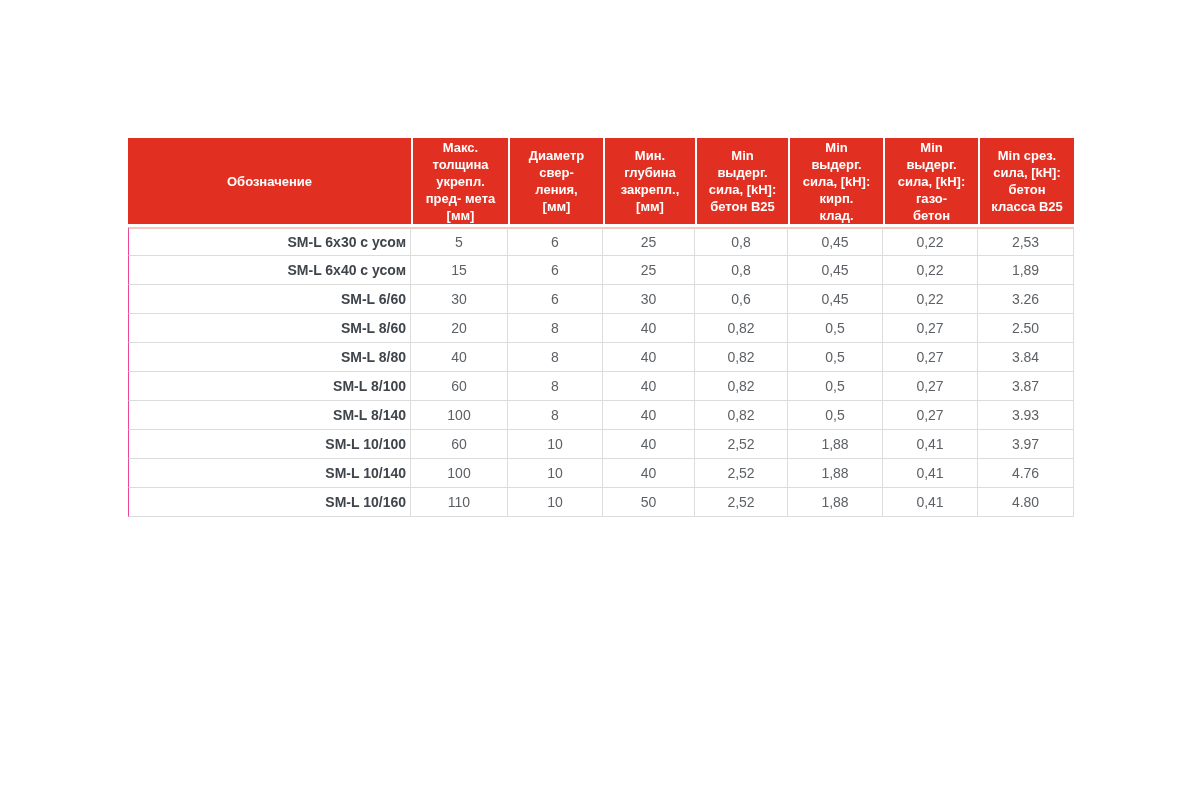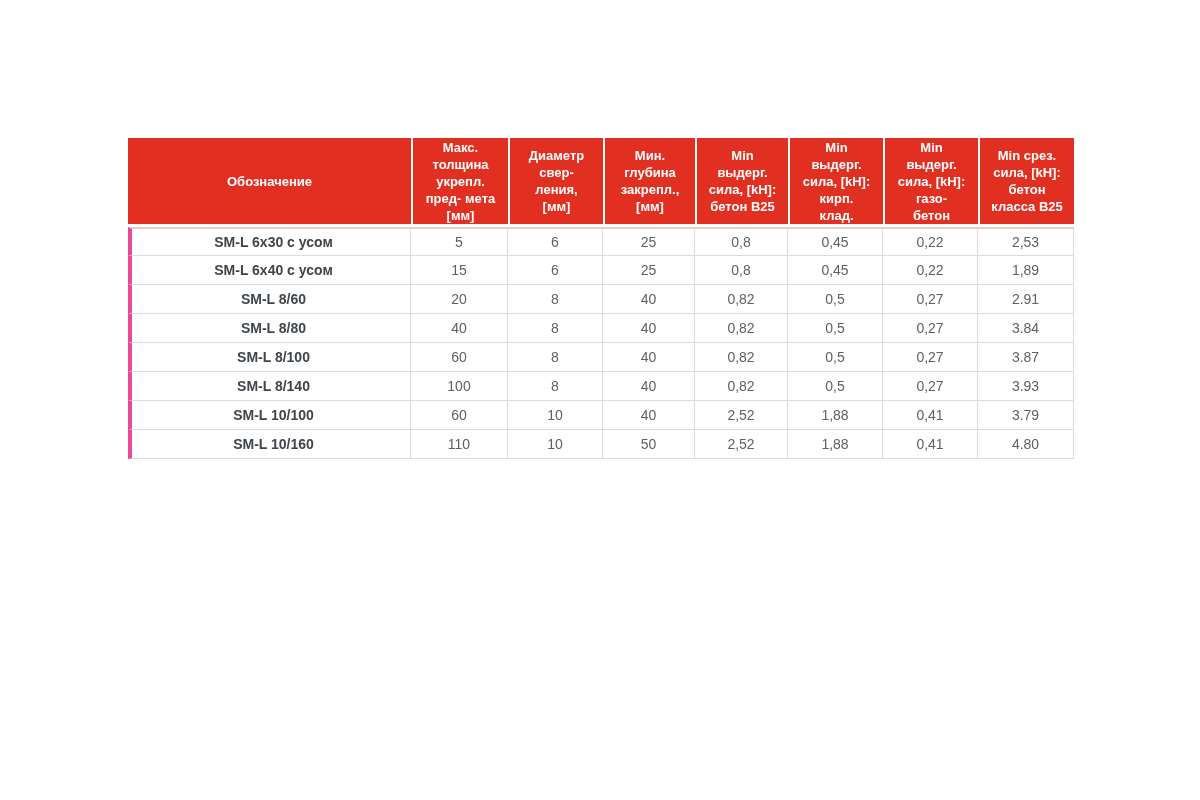--- a/index.html
+++ b/index.html
@@ -49,22 +49,22 @@
     font-size: 14px;
     color: #5d6165;
     text-align: center;
     vertical-align: middle;
     padding: 1px 4px;
     border-right: 1px solid #dcdcdc;
     border-bottom: 1px solid #dcdcdc;
     background: #ffffff;
   }
   tbody td:first-child {
-    border-left: 4px solid #ec4899;
-    text-align: center;
+    border-left: 1px solid #ec4899;
+    text-align: right;
     padding-left: 9px;
     font-weight: bold;
     color: #3f454b;
   }
   tbody tr:first-child td {
     border-top: 2px solid #f2c8c0;
   }
 </style>
 </head>
 <body>
@@ -132,28 +132,38 @@
           <td>SM-L 6x40 с усом</td>
           <td>15</td>
           <td>6</td>
           <td>25</td>
           <td>0,8</td>
           <td>0,45</td>
           <td>0,22</td>
           <td>1,89</td>
         </tr>
         <tr>
+          <td>SM-L 6/60</td>
+          <td>30</td>
+          <td>6</td>
+          <td>30</td>
+          <td>0,6</td>
+          <td>0,45</td>
+          <td>0,22</td>
+          <td>3.26</td>
+        </tr>
+        <tr>
           <td>SM-L 8/60</td>
           <td>20</td>
           <td>8</td>
           <td>40</td>
           <td>0,82</td>
           <td>0,5</td>
           <td>0,27</td>
-          <td>2.91</td>
+          <td>2.50</td>
         </tr>
         <tr>
           <td>SM-L 8/80</td>
           <td>40</td>
           <td>8</td>
           <td>40</td>
           <td>0,82</td>
           <td>0,5</td>
           <td>0,27</td>
           <td>3.84</td>
@@ -179,21 +189,31 @@
           <td>3.93</td>
         </tr>
         <tr>
           <td>SM-L 10/100</td>
           <td>60</td>
           <td>10</td>
           <td>40</td>
           <td>2,52</td>
           <td>1,88</td>
           <td>0,41</td>
-          <td>3.79</td>
+          <td>3.97</td>
+        </tr>
+        <tr>
+          <td>SM-L 10/140</td>
+          <td>100</td>
+          <td>10</td>
+          <td>40</td>
+          <td>2,52</td>
+          <td>1,88</td>
+          <td>0,41</td>
+          <td>4.76</td>
         </tr>
         <tr>
           <td>SM-L 10/160</td>
           <td>110</td>
           <td>10</td>
           <td>50</td>
           <td>2,52</td>
           <td>1,88</td>
           <td>0,41</td>
           <td>4.80</td>

